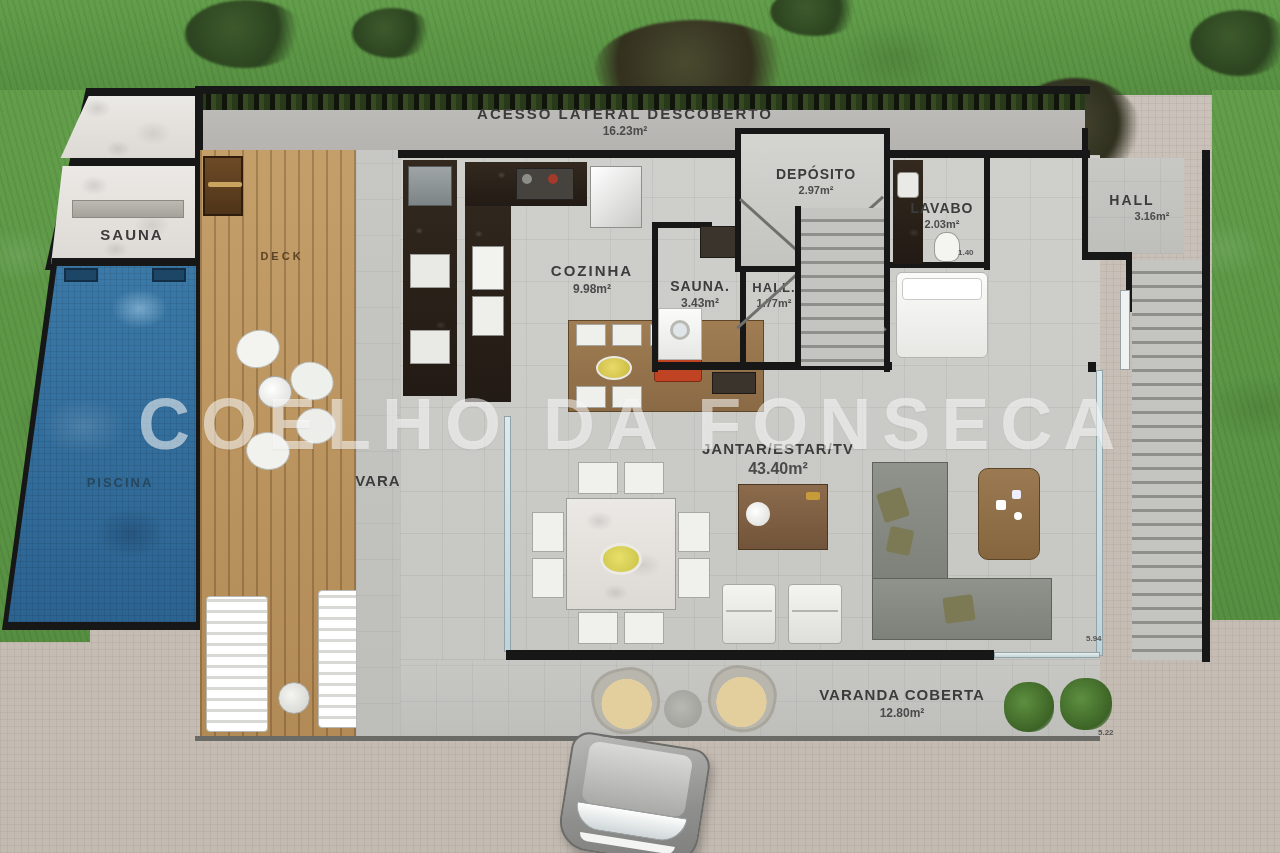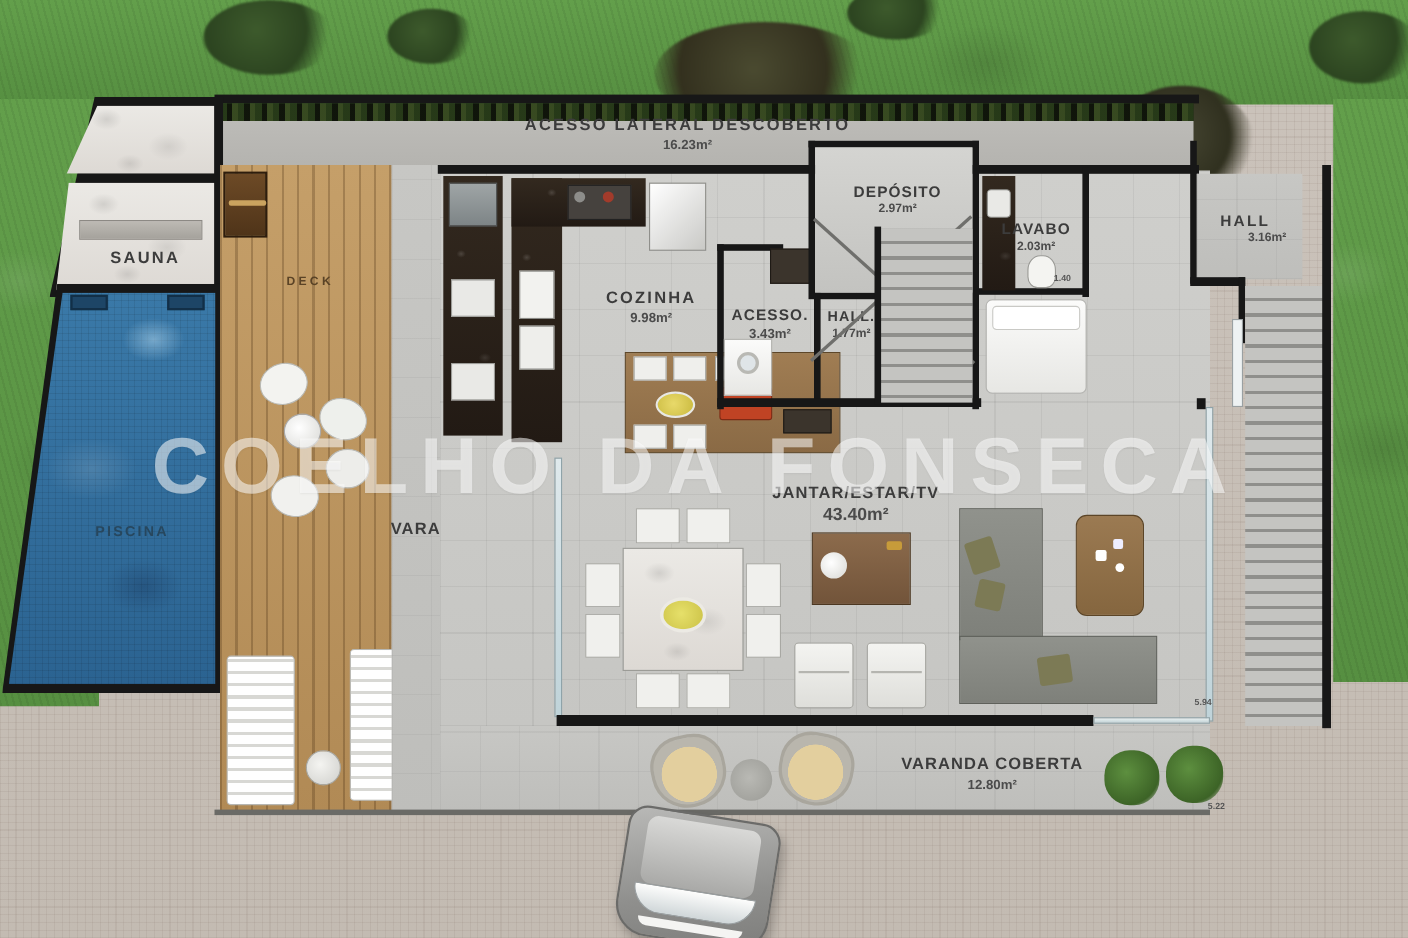--- a/index.html
+++ b/index.html
@@ -183,21 +183,21 @@
   <div class="abs" style="left:650px;top:324px;width:30px;height:22px;background:#efefec;border:1px solid #a5a5a0;"></div>
   <div class="abs" style="left:576px;top:386px;width:30px;height:22px;background:#efefec;border:1px solid #a5a5a0;"></div>
   <div class="abs" style="left:612px;top:386px;width:30px;height:22px;background:#efefec;border:1px solid #a5a5a0;"></div>
   <div class="abs" style="left:596px;top:356px;width:36px;height:24px;border-radius:50%;background:radial-gradient(circle at 45% 45%, #e8d96a,#c9b93e);border:2px solid #e8e8e4;"></div>
   <div class="abs" style="left:654px;top:352px;width:48px;height:30px;background:#c04324;border:1px solid #7e2a15;border-radius:3px;"></div>
   <div class="abs" style="left:712px;top:372px;width:44px;height:22px;background:#3b342c;border:1px solid #1e1a15;"></div>
 
   <div class="abs wall" style="left:652px;top:222px;width:6px;height:150px;"></div>
   <div class="abs wall" style="left:652px;top:222px;width:60px;height:6px;"></div>
   <div class="abs" style="left:700px;top:226px;width:38px;height:32px;background:#3b342c;border:1px solid #1e1a15;"></div>
-  <div class="room-name" style="left:700px;top:278px;font-size:14px;letter-spacing:1px;">ACESSO.</div>
+  <div class="room-name" style="left:700px;top:278px;font-size:14px;letter-spacing:1px;">SAUNA.</div>
   <div class="room-area" style="left:700px;top:296px;font-size:12px;">3.43m²</div>
   <div class="abs whitebox" style="left:658px;top:308px;width:44px;height:52px;"></div>
   <div class="abs" style="left:670px;top:320px;width:20px;height:20px;border-radius:50%;border:3px solid #b9b9b4;background:#dfe5e8;"></div>
 
   <div class="abs wall" style="left:740px;top:266px;width:6px;height:100px;"></div>
   <div class="abs wall" style="left:740px;top:266px;width:62px;height:6px;"></div>
   <div class="room-name" style="left:774px;top:280px;font-size:13px;">HALL.</div>
   <div class="room-area" style="left:774px;top:297px;font-size:11px;">1.77m²</div>
   <div class="abs wall" style="left:652px;top:362px;width:240px;height:8px;"></div>
 

